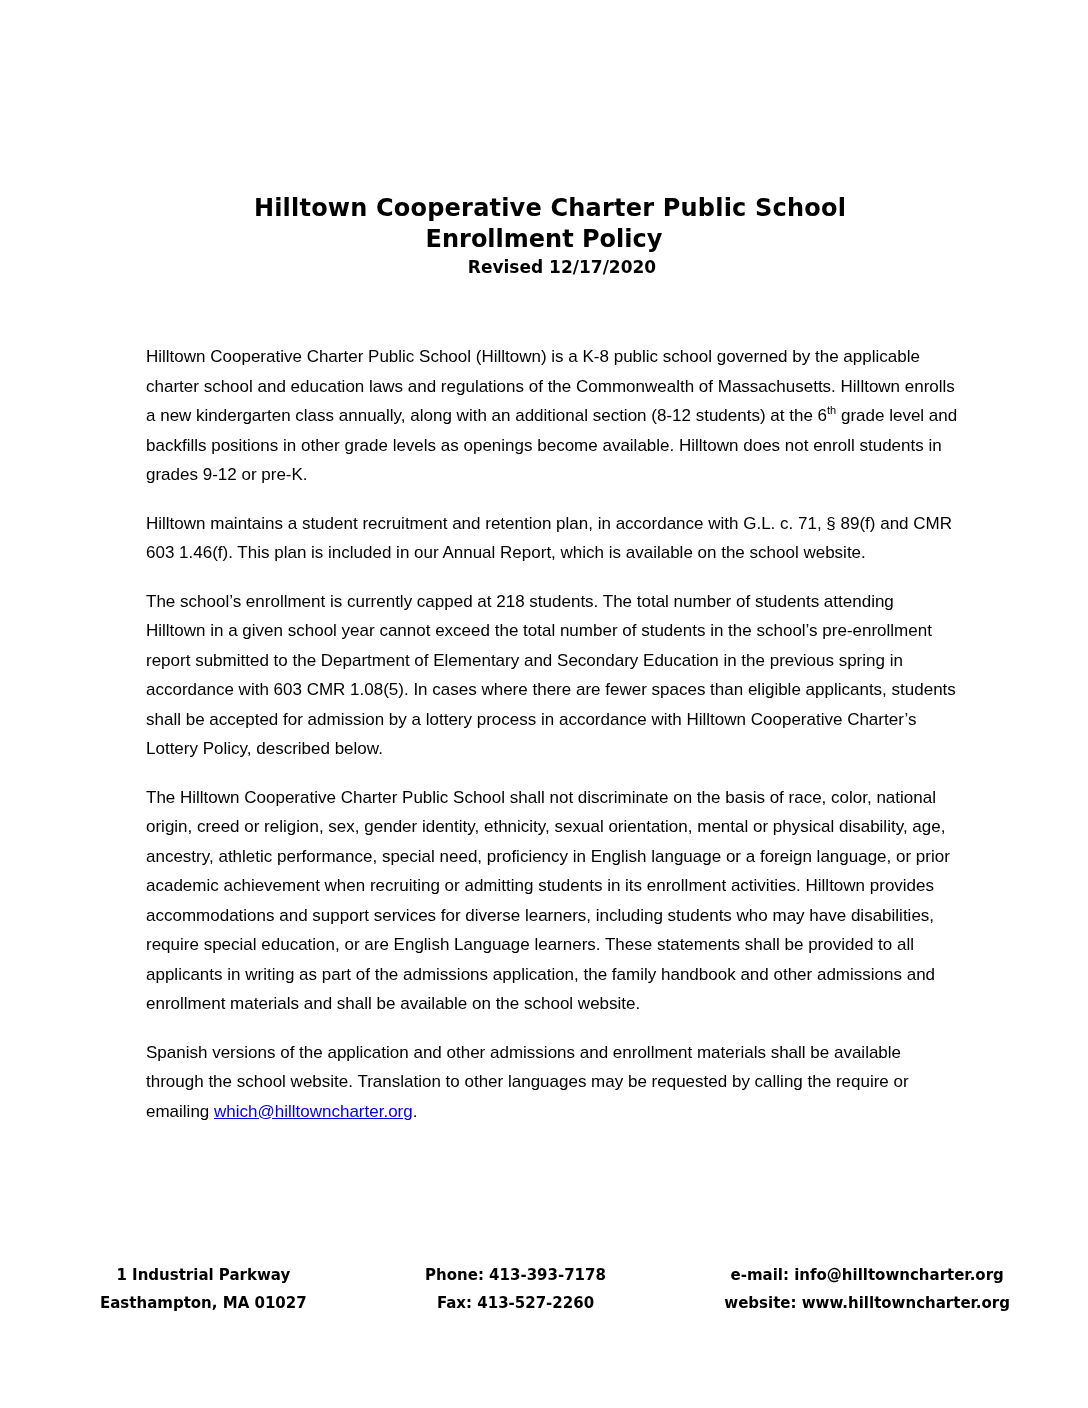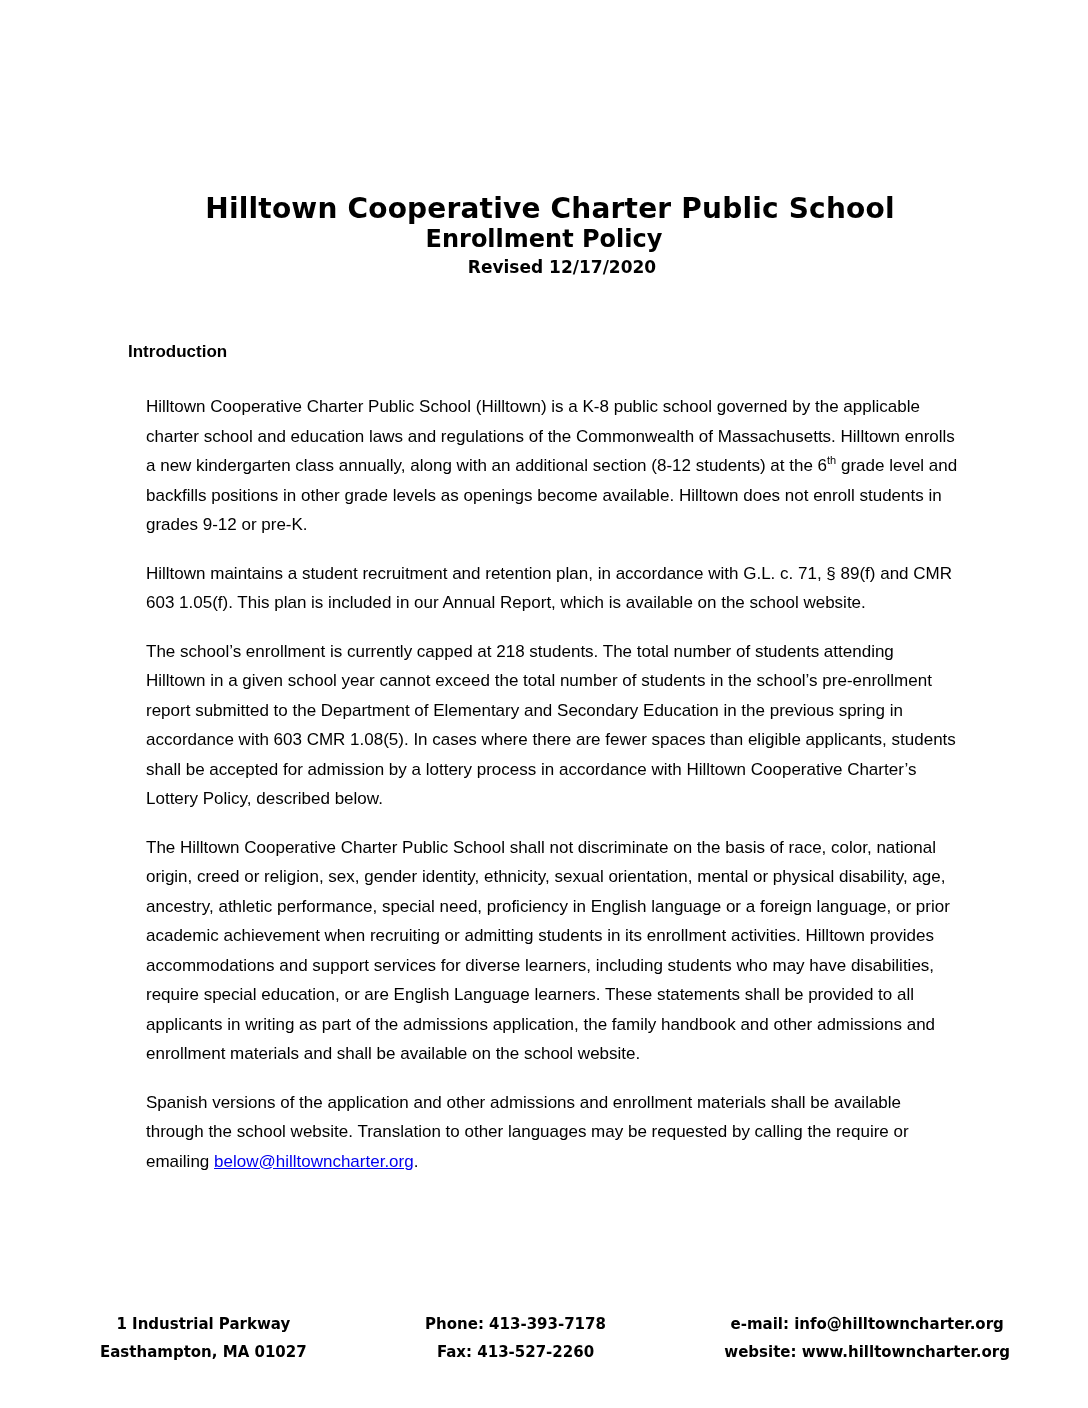--- a/index.html
+++ b/index.html
@@ -14,21 +14,21 @@
     background: #ffffff;
     color: #000000;
     font-family: "Liberation Sans", sans-serif;
     overflow: hidden;
   }
   .title-block {
     padding-top: 193px;
     text-align: center;
   }
   .doc-title {
-    font-size: 28px;
+    font-size: 24px;
     font-weight: bold;
     line-height: 31px;
     letter-spacing: 0.2px;
     font-family: "DejaVu Sans", "Liberation Sans", sans-serif;
     margin-left: 12px;
   }
   .doc-subtitle {
     font-size: 24px;
     font-weight: bold;
     line-height: 31px;
@@ -61,21 +61,21 @@
     line-height: 0;
     vertical-align: super;
   }
   .email-link {
     color: #0000ee;
     text-decoration: underline;
     cursor: pointer;
   }
   .footer {
     position: absolute;
-    top: 1310px;
+    top: 1261px;
     left: 0;
     width: 1088px;
     display: flex;
     justify-content: space-between;
     padding: 0 78px 0 100px;
     box-sizing: border-box;
     font-family: "DejaVu Sans", "Liberation Sans", sans-serif;
     font-weight: bold;
     font-size: 15px;
     line-height: 28px;
@@ -91,31 +91,30 @@
 <div class="page">
 
   <div class="title-block">
     <div class="doc-title">Hilltown Cooperative Charter Public School</div>
     <div class="doc-subtitle">Enrollment Policy</div>
     <div class="doc-revised">Revised 12/17/2020</div>
   </div>
 
   <div class="content">
 
-    <div class="section-heading">Introduction</div>
 
     <p class="para"><span>Hilltown Cooperative Charter Public School (Hilltown) is a K-8 public school governed by the applicable charter school and education laws and regulations of the Commonwealth of Massachusetts. Hilltown enrolls a new kindergarten class annually, along with an additional section (8-12 students) at the 6</span><sup>th</sup><span> grade level and backfills positions in other grade levels as openings become available. Hilltown does not enroll students in grades 9-12 or pre-K.</span></p>
 
-    <p class="para">Hilltown maintains a student recruitment and retention plan, in accordance with G.L. c. 71, § 89(f) and CMR 603 1.05(f). This plan is included in our Annual Report, which is available on the school website.</p>
+    <p class="para">Hilltown maintains a student recruitment and retention plan, in accordance with G.L. c. 71, § 89(f) and CMR 603 1.46(f). This plan is included in our Annual Report, which is available on the school website.</p>
 
     <p class="para">The school’s enrollment is currently capped at 218 students. The total number of students attending Hilltown in a given school year cannot exceed the total number of students in the school’s pre-enrollment report submitted to the Department of Elementary and Secondary Education in the previous spring in accordance with 603 CMR 1.08(5). In cases where there are fewer spaces than eligible applicants, students shall be accepted for admission by a lottery process in accordance with Hilltown Cooperative Charter’s Lottery Policy, described below.</p>
 
     <p class="para">The Hilltown Cooperative Charter Public School shall not discriminate on the basis of race, color, national origin, creed or religion, sex, gender identity, ethnicity, sexual orientation, mental or physical disability, age, ancestry, athletic performance, special need, proficiency in English language or a foreign language, or prior academic achievement when recruiting or admitting students in its enrollment activities. Hilltown provides accommodations and support services for diverse learners, including students who may have disabilities, require special education, or are English Language learners. These statements shall be provided to all applicants in writing as part of the admissions application, the family handbook and other admissions and enrollment materials and shall be available on the school website.</p>
 
-    <p class="para"><span>Spanish versions of the application and other admissions and enrollment materials shall be available through the school website. Translation to other languages may be requested by calling the require or emailing </span><a class="email-link">below@hilltowncharter.org</a><span>.</span></p>
+    <p class="para"><span>Spanish versions of the application and other admissions and enrollment materials shall be available through the school website. Translation to other languages may be requested by calling the require or emailing </span><a class="email-link">which@hilltowncharter.org</a><span>.</span></p>
 
   </div>
 
   <div class="footer">
     <div class="footer-col">
       <div>1 Industrial Parkway</div>
       <div>Easthampton, MA 01027</div>
     </div>
     <div class="footer-col">
       <div>Phone: 413-393-7178</div>

